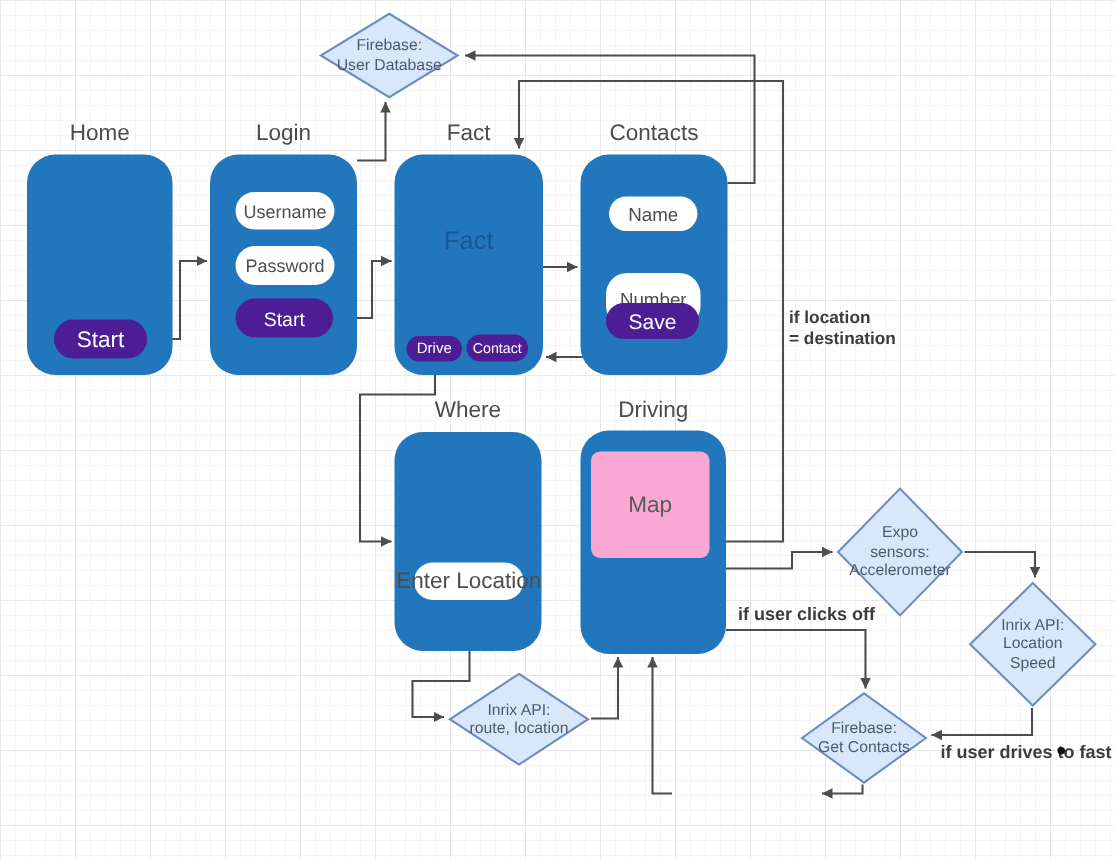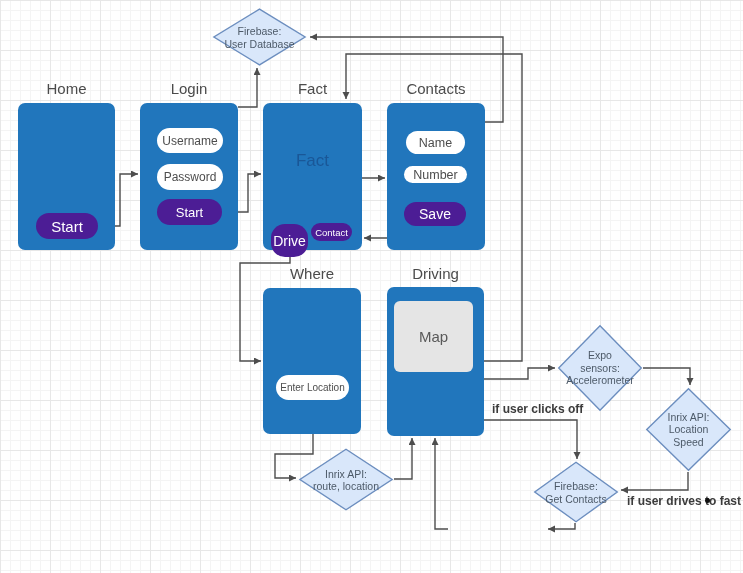--- a/index.html
+++ b/index.html
@@ -8,37 +8,37 @@
     font-family:"Liberation Sans",sans-serif;
     background-color:#ffffff;
     background-image:
       linear-gradient(#e7e7e7 1px, transparent 1px),
       linear-gradient(90deg, #e7e7e7 1px, transparent 1px),
       linear-gradient(#f4f4f4 1px, transparent 1px),
       linear-gradient(90deg, #f4f4f4 1px, transparent 1px);
     background-size:50px 50px,50px 50px,10px 10px,10px 10px;
   }
   .screen{
-    position:absolute;background:#2176BC;border-radius:7px;
+    position:absolute;background:#2176BC;border-radius:19px;
   }
   .screen-title{
     position:absolute;text-align:center;color:#4B4B4B;font-size:15px;line-height:18px;
   }
   .pill{
     position:absolute;border-radius:14px;display:flex;align-items:center;justify-content:center;
     box-sizing:border-box;white-space:nowrap;
   }
   .pill.light{background:#ffffff;color:#4D4D4D;}
   .pill.dark{background:#4c1d95;color:#ffffff;}
   .body-label{
     position:absolute;left:0;right:0;top:48px;text-align:center;
     color:#1A5797;font-size:17px;
   }
   .map-box{
-    position:absolute;background:#e5e5e5;border-radius:6px;
+    position:absolute;background:#f9a8d4;border-radius:6px;
     display:flex;align-items:center;justify-content:center;color:#595959;font-size:15px;
   }
   .diamond{position:absolute;}
   .diamond svg{position:absolute;left:0;top:0;width:100%;height:100%;}
   .diamond .dlabel{
     position:absolute;left:50%;top:50%;transform:translate(-50%,-50%);
     text-align:center;color:#4D5A68;font-size:10.5px;line-height:12.5px;white-space:nowrap;
   }
   .edge-label{
     position:absolute;color:#3C3C3C;font-weight:bold;font-size:11.5px;line-height:14px;white-space:nowrap;
@@ -90,32 +90,32 @@
   </div>
 
   <div class="screen" style="left:140px;top:103px;width:98px;height:147px;">
     <div class="pill light" style="left:17px;top:25px;width:66px;height:25px;font-size:12px;">Username</div>
     <div class="pill light" style="left:17px;top:61px;width:66px;height:26px;font-size:12px;">Password</div>
     <div class="pill dark" style="left:17px;top:96px;width:65px;height:26px;font-size:13px;">Start</div>
   </div>
 
   <div class="screen" style="left:263px;top:103px;width:99px;height:147px;">
     <div class="body-label">Fact</div>
-    <div class="pill dark" style="left:8px;top:121px;width:37px;height:33px;font-size:14px;">Drive</div>
+    <div class="pill dark" style="left:8px;top:121px;width:37px;height:17px;font-size:10px;">Drive</div>
     <div class="pill dark" style="left:48px;top:120px;width:41px;height:18px;font-size:9.5px;">Contact</div>
   </div>
 
   <div class="screen" style="left:387px;top:103px;width:98px;height:147px;">
     <div class="pill light" style="left:19px;top:28px;width:59px;height:23px;font-size:12.5px;">Name</div>
-    <div class="pill light" style="left:17px;top:63px;width:63px;height:17px;font-size:12.5px;">Number</div>
+    <div class="pill light" style="left:17px;top:79px;width:63px;height:36px;font-size:12.5px;">Number</div>
     <div class="pill dark" style="left:17px;top:99px;width:62px;height:24px;font-size:14px;">Save</div>
   </div>
 
   <div class="screen" style="left:263px;top:288px;width:98px;height:146px;">
-    <div class="pill light" style="left:13px;top:87px;width:73px;height:25px;font-size:10px;">Enter Location</div>
+    <div class="pill light" style="left:13px;top:87px;width:73px;height:25px;font-size:15px;">Enter Location</div>
   </div>
 
   <div class="screen" style="left:387px;top:287px;width:97px;height:149px;">
     <div class="map-box" style="left:7px;top:14px;width:79px;height:71px;">
       <span>Map</span>
     </div>
   </div>
 
   <div class="diamond" style="left:212px;top:8px;width:95px;height:58px;">
     <svg viewBox="0 0 100 100" preserveAspectRatio="none">
@@ -163,18 +163,22 @@
   <div class="diamond" style="left:298px;top:448px;width:96px;height:63px;">
     <svg viewBox="0 0 100 100" preserveAspectRatio="none">
       <polygon points="50,2 98,50 50,98 2,50" fill="#D9E7FA" stroke="#6C8EBF" stroke-width="1.4" vector-effect="non-scaling-stroke"></polygon>
     </svg>
     <div class="dlabel">
       <div>Inrix API:</div>
       <div>route, location</div>
     </div>
   </div>
 
+  <div class="edge-label" style="left:526px;top:205px;">
+    <div>if location</div>
+    <div>= destination</div>
+  </div>
   <div class="edge-label" style="left:492px;top:402px;font-size:12px;">if user clicks off</div>
   <div class="edge-label" style="left:627px;top:494px;font-size:12px;">if user drives to fast</div>
 
   <div class="cursor-dot" style="left:705px;top:498px;"></div>
 
 </div>
 
 </body></html>

